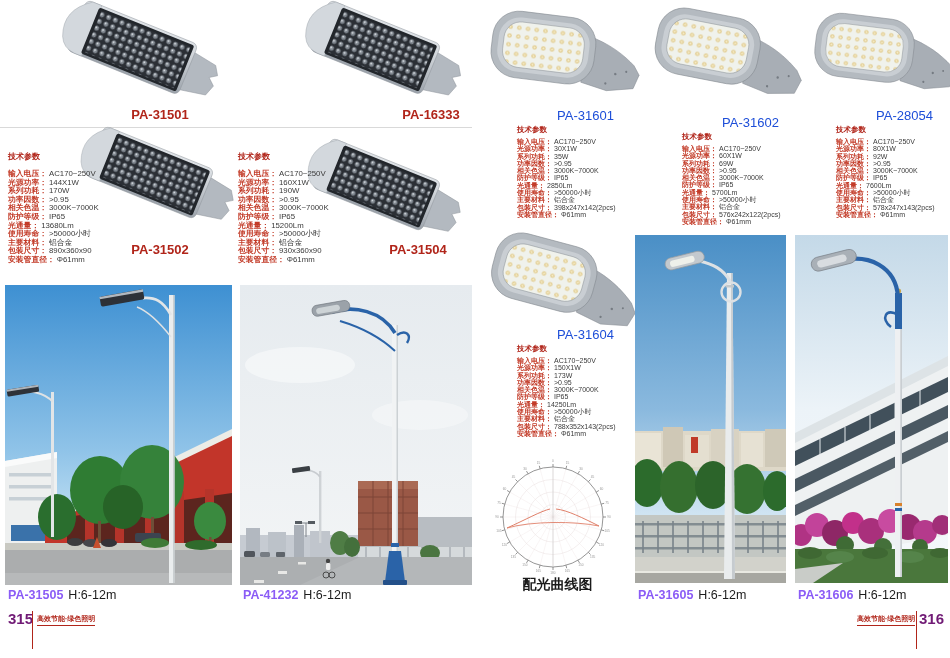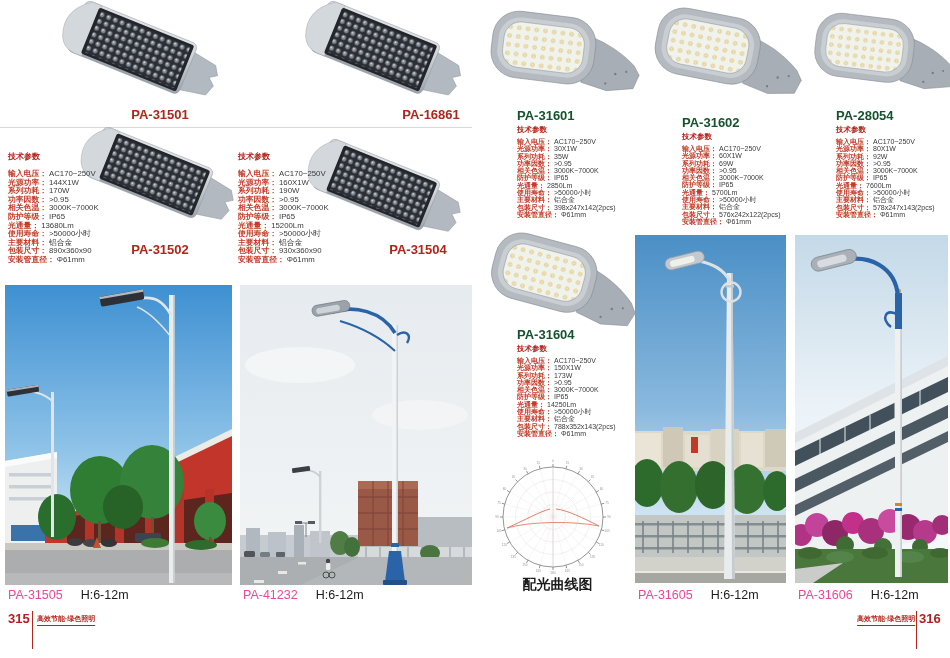--- a/index.html
+++ b/index.html
@@ -12,34 +12,34 @@
   .divider{position:absolute;height:1px;background:#d9d9d9;}
   
   .spec-block{position:absolute;white-space:nowrap;}
   .spec-block .tech-title{color:#b1251a;font-weight:bold;}
   .spec-block .srow{display:flex;white-space:nowrap;}
   .spec-block .sl{color:#c33b28;font-weight:bold;}
   .spec-block .sv{color:#3a3a3a;margin-left:2px;}
   .spec-block.left-page .tech-title{font-size:8px;line-height:9px;margin-bottom:9px;}
   .spec-block.left-page .srow{font-size:7.8px;line-height:8.6px;height:8.6px;}
   .prod-info{position:absolute;white-space:nowrap;}
-  .prod-info .pcode-r{color:#14532d;font-weight:bold;font-size:13px;line-height:13px;}
+  .prod-info .pcode-r{color:#1d4ed8;font-weight:normal;font-size:13px;line-height:13px;margin-left:40px;}
   .prod-info .tech-title{color:#b1251a;font-weight:bold;font-size:7.5px;line-height:8px;margin-top:4px;}
   .prod-info .rows{margin-top:4px;}
   .prod-info .srow{display:flex;font-size:7px;line-height:7.3px;height:7.3px;white-space:nowrap;}
   .prod-info .sl{color:#c33b28;font-weight:bold;}
   .prod-info .sv{color:#3a3a3a;margin-left:2px;}
   
   .photo-label{position:absolute;font-size:12.5px;line-height:14px;white-space:nowrap;}
-  .photo-label .code{color:#ec4899;font-weight:normal;}
-  .photo-label .ht{color:#1c1c1c;margin-left:18px;}
+  .photo-label .code{color:#8b5cf6;font-weight:bold;}
+  .photo-label .ht{color:#1c1c1c;margin-left:5px;}
   
   .polar-caption{position:absolute;font-size:14px;font-weight:bold;color:#1a1a1a;text-align:center;}
   
-  .pageno{position:absolute;font-size:13px;font-weight:bold;color:#b91c1c;line-height:14px;}
+  .pageno{position:absolute;font-size:15px;font-weight:bold;color:#701a75;line-height:14px;}
   .slogan{position:absolute;font-size:7px;font-weight:bold;color:#b1251a;line-height:8px;
           border-bottom:1px solid #b1251a;padding-bottom:2px;white-space:nowrap;}
   .vline{position:absolute;width:1px;background:#b1251a;}
 </style>
 </head>
 <body>
 
 <div class="sheet">
 
   <svg width="0" height="0" style="position:absolute">
@@ -101,21 +101,21 @@
   </svg>
 
   <svg class="pimg" viewBox="0 0 210 140" style="left:55px;top:0;width:172px;height:112px">
       <use href="#symPanel"></use>
     </svg>
   <svg class="pimg" viewBox="0 0 210 140" style="left:298px;top:0;width:172px;height:112px">
       <use href="#symPanel"></use>
     </svg>
 
   <div class="pcode center" style="left:100px;top:108px;width:120px">PA-31501</div>
-  <div class="pcode center" style="left:371px;top:108px;width:120px">PA-16861</div>
+  <div class="pcode center" style="left:371px;top:108px;width:120px">PA-16333</div>
 
   <div class="divider" style="left:0;top:127px;width:472px"></div>
 
   <svg class="pimg" viewBox="0 0 210 140" style="left:74px;top:126px;width:168px;height:110px">
       <use href="#symPanel"></use>
     </svg>
   <svg class="pimg" viewBox="0 0 210 140" style="left:300px;top:138px;width:170px;height:110px">
       <use href="#symPanel"></use>
     </svg>
 

